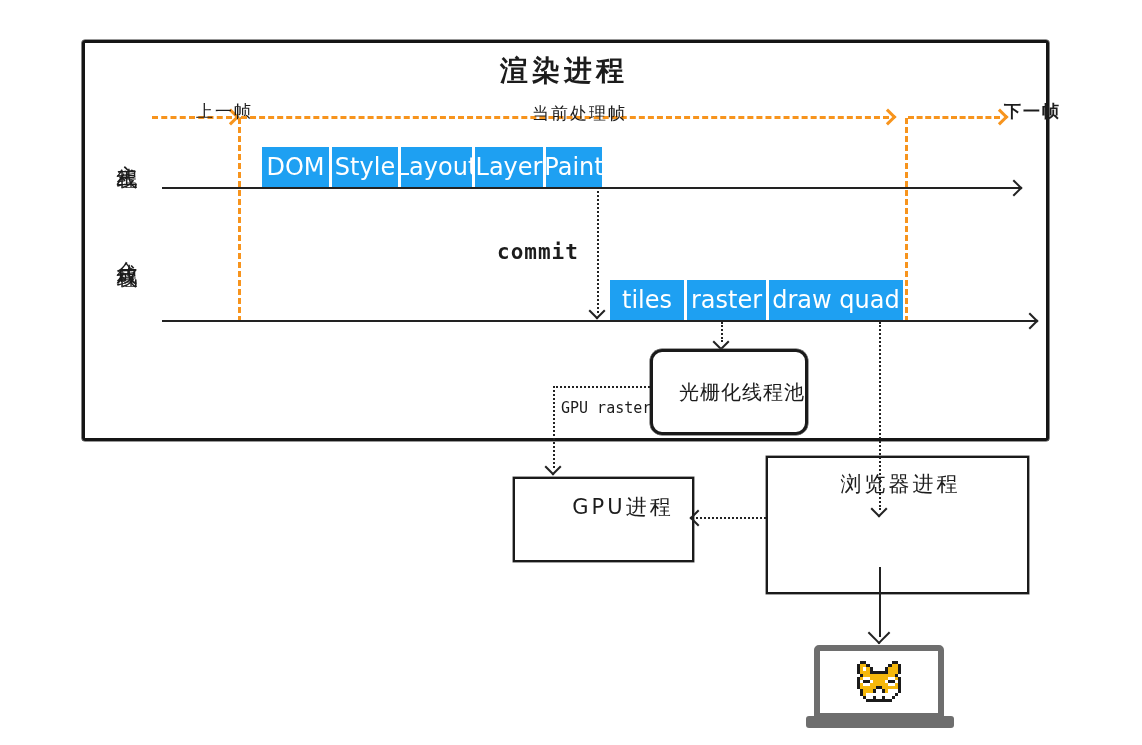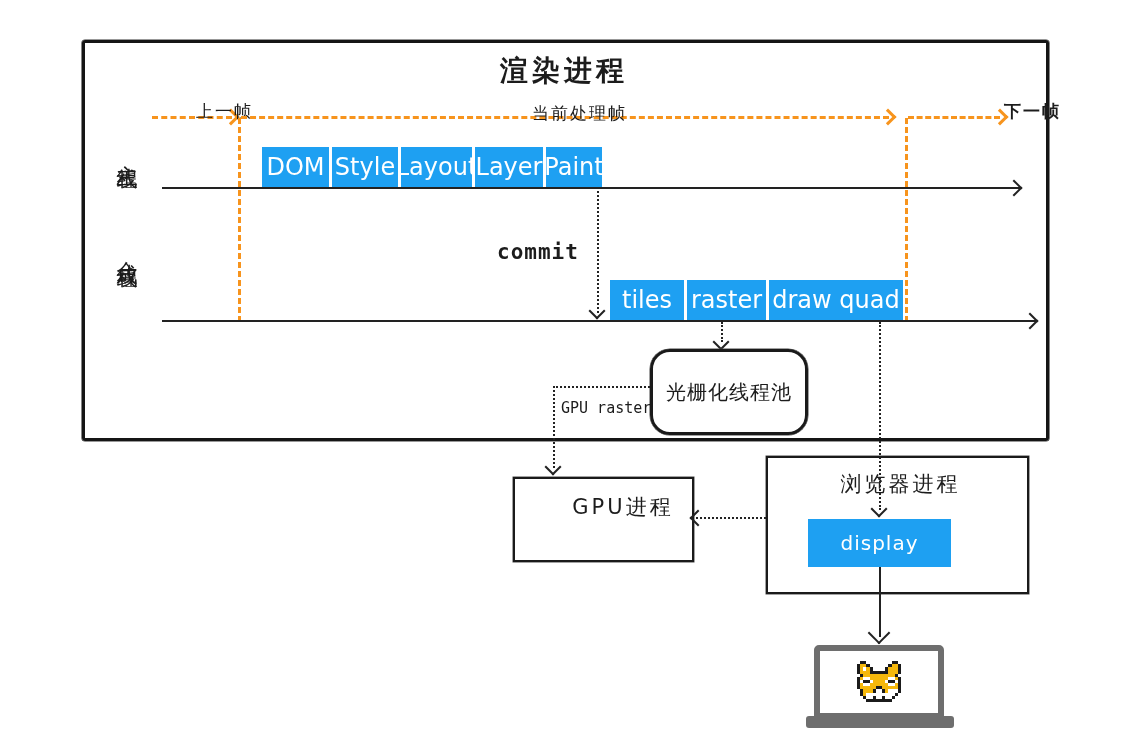--- a/index.html
+++ b/index.html
@@ -30,21 +30,21 @@
   .chev.right{transform:rotate(45deg);}
   .chev.down{transform:rotate(135deg);}
   .chev.left{transform:rotate(-135deg);}
   .chev.orange{border-color:var(--orange);border-width:3px;width:9px;height:9px;}
   
   .v-label{writing-mode:vertical-lr;text-orientation:upright;font-size:21px;letter-spacing:3px;line-height:1;}
   
   .chip{height:40px;background:var(--blue);color:#fff;display:flex;align-items:center;justify-content:center;
         font-size:24px;white-space:nowrap;}
   
-  .pool-box{width:152px;height:80px;border:3px solid #1a1a1a;border-radius:20px;display:flex;align-items:center;justify-content:center;font-size:20px;letter-spacing:1px;box-shadow:0 0 0 .5px #444;}
+  .pool-box{width:152px;height:80px;border:3px solid #1a1a1a;border-radius:12px;display:flex;align-items:center;justify-content:flex-end;font-size:20px;letter-spacing:1px;box-shadow:0 0 0 .5px #444;}
   .proc-box{border:2.5px solid #1a1a1a;box-shadow:0 0 0 .5px #444;}
   .proc-title{font-size:21px;letter-spacing:3px;text-align:center;}
   .display-chip{background:var(--blue);color:#fff;display:flex;align-items:center;justify-content:center;font-size:20px;letter-spacing:1px;}
   .hand{font-family:"DejaVu Sans Mono","Liberation Mono",monospace;}
   
   .laptop-screen{width:130px;height:74px;border:6px solid var(--gray);border-radius:5px 5px 2px 2px;background:#fff;box-sizing:border-box;}
   .laptop-base{width:148px;height:12px;background:var(--gray);border-radius:3px;}
 </style>
 </head>
 <body>
@@ -103,21 +103,20 @@
   <div class="abs chev down" style="left:547px;top:461px;"></div>
   <div class="abs hand" style="left:561px;top:399px;font-size:15px;">GPU raster</div>
 
   <div class="abs proc-box" style="left:513px;top:477px;width:177px;height:81px;">
     <div class="proc-title" style="margin-top:14px;margin-left:39px;">GPU进程</div>
   </div>
 
   <div class="abs proc-box" style="left:766px;top:456px;width:259px;height:134px;">
     <div class="proc-title" style="margin-top:12px;padding-left:6px;">浏览器进程</div>
   </div>
-  <div class="abs display-chip" style="left:808px;top:519px;width:143px;height:48px;">display</div>
 
   <div class="abs k-dot-h" style="left:696px;top:517px;width:70px;"></div>
   <div class="abs chev left" style="left:692px;top:512px;"></div>
 
   <div class="abs k-dot-v" style="left:879px;top:322px;height:188px;"></div>
   <div class="abs chev down" style="left:873px;top:503px;"></div>
 
   <div class="abs k-line-v" style="left:879px;top:567px;height:70px;"></div>
   <div class="abs chev down" style="left:871px;top:625px;width:14px;height:14px;border-width:2.5px;"></div>
 

